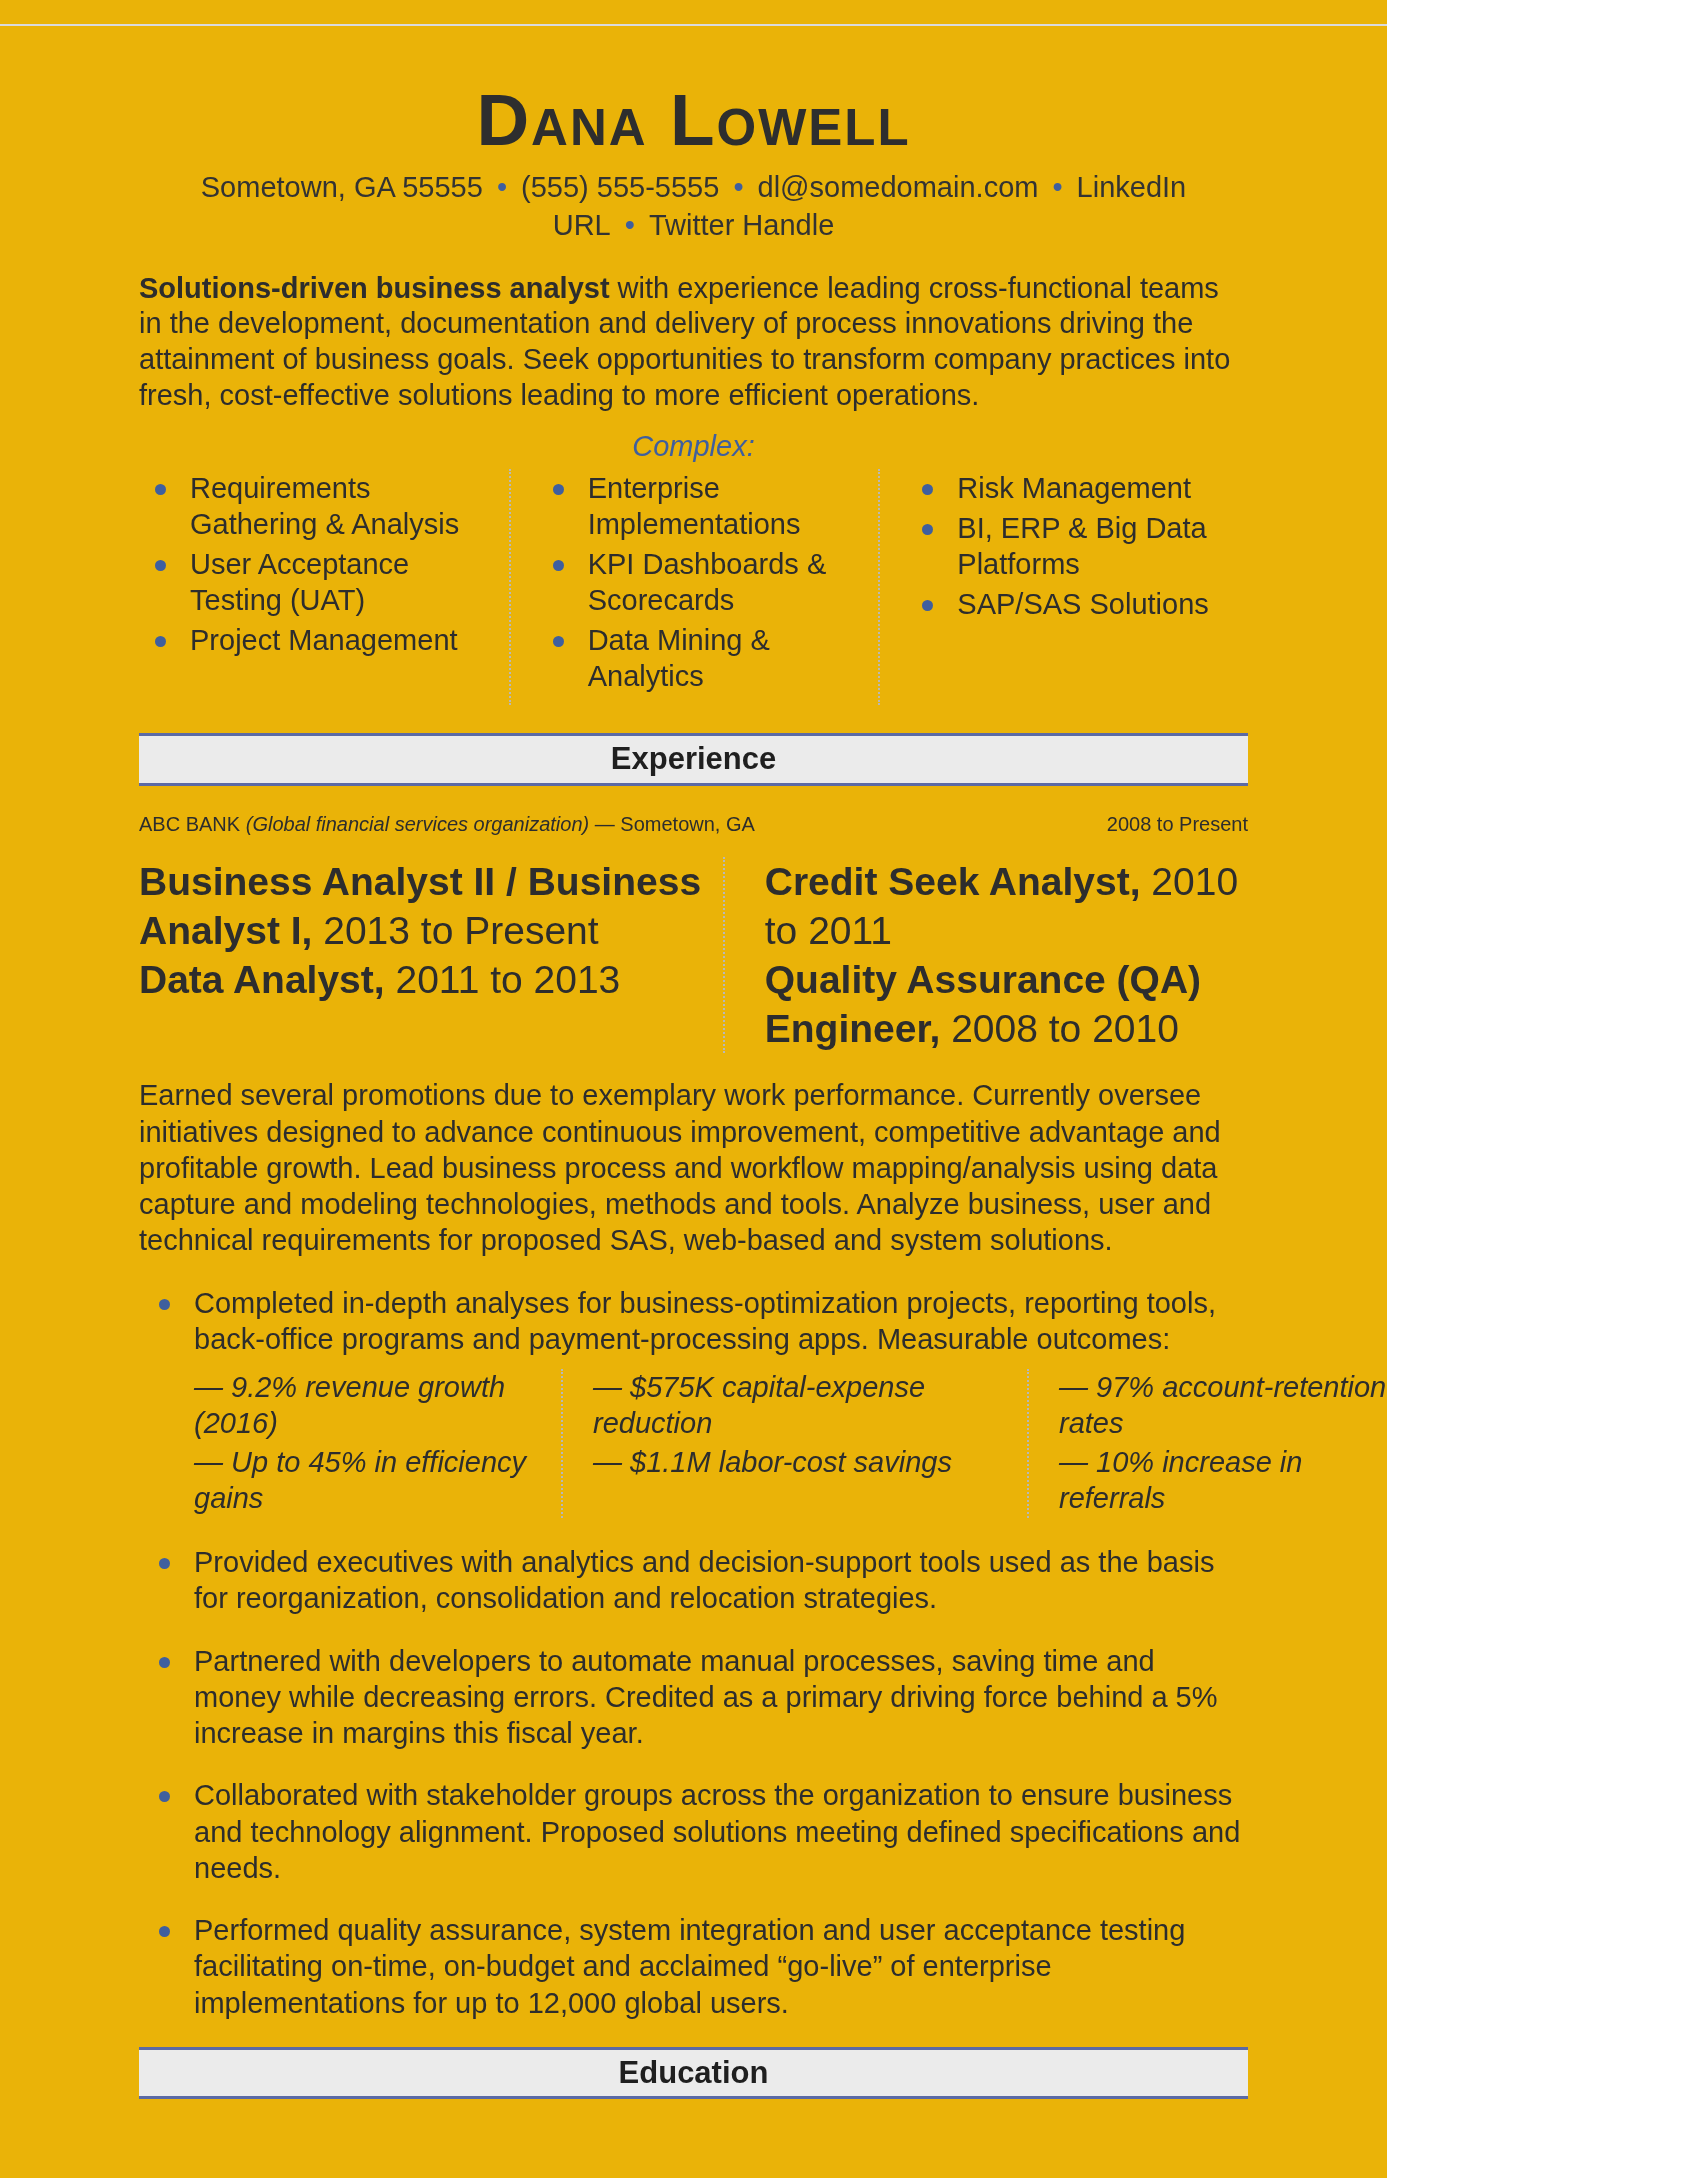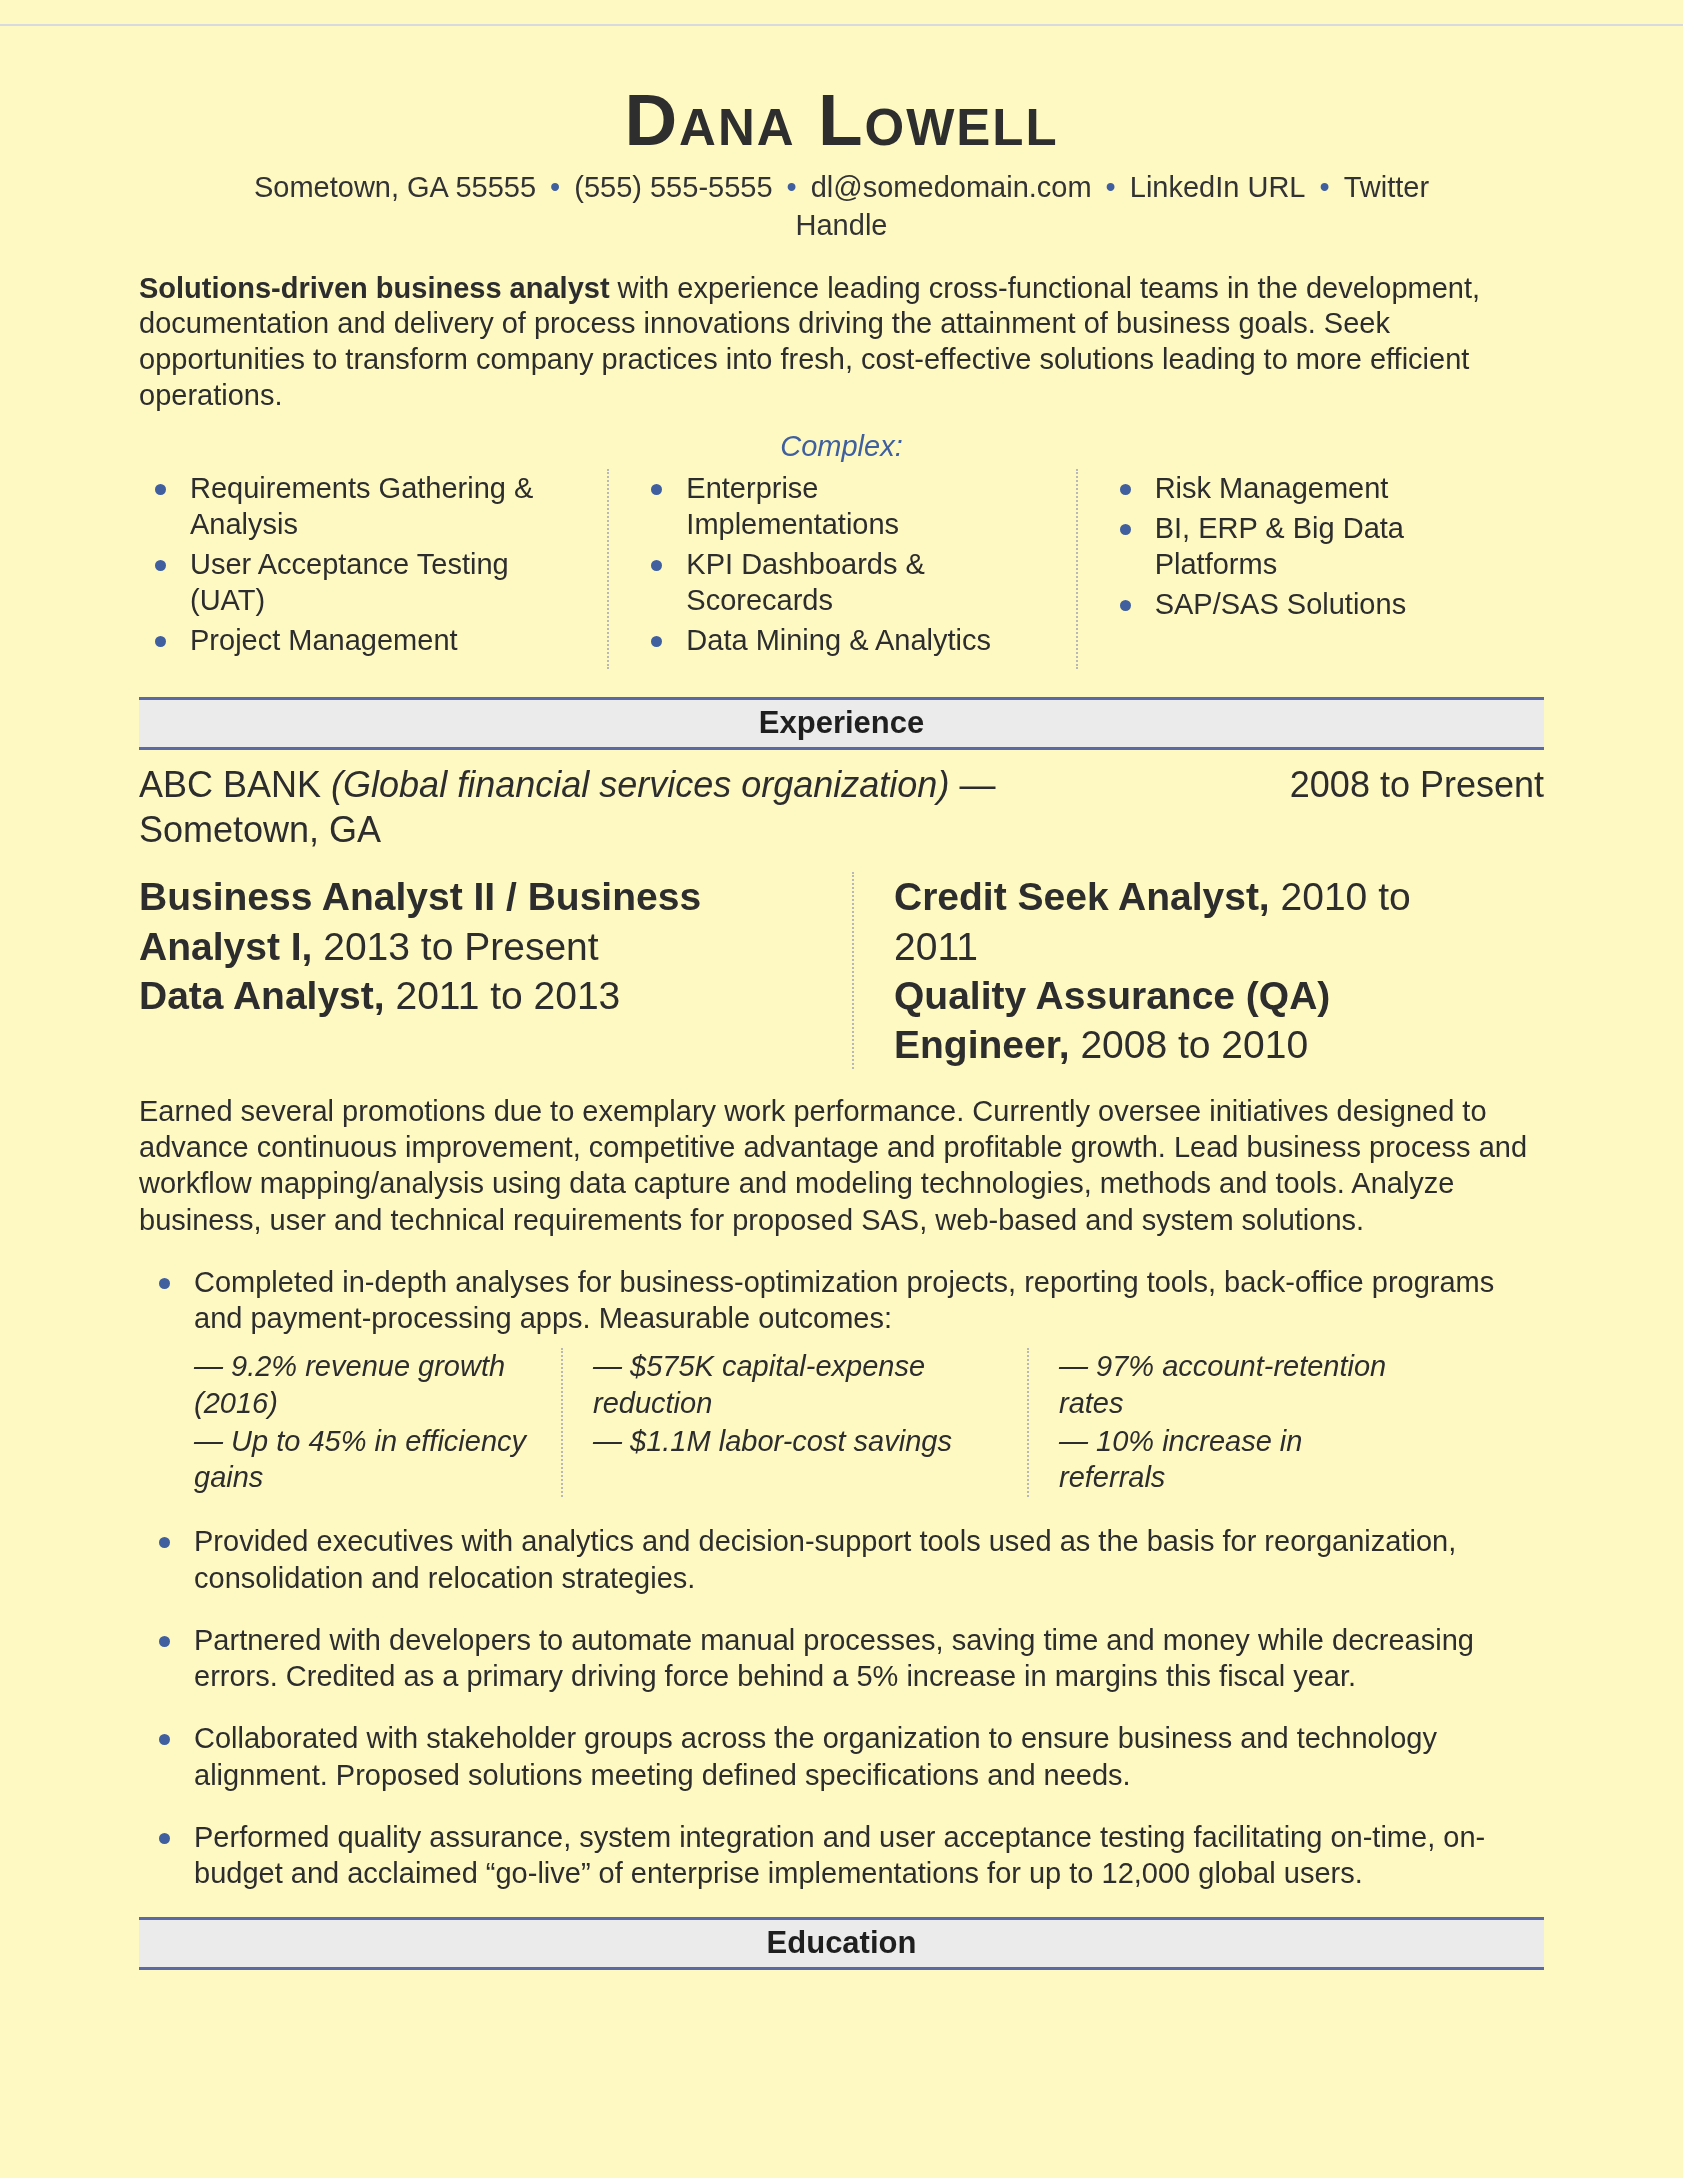--- a/index.html
+++ b/index.html
@@ -2,21 +2,21 @@
 <html style="--accent: #3f5f9e; --rule: #5b6aa5; --barBg: #ebebeb; --bannerBg: #ededee; --text: #2d2d2d; --dotted: #b8b8b8;"><head>
 <meta charset="utf-8">
 <style>
   * { margin:0; padding:0; box-sizing:border-box; }
   html, body { background:#ffffff; }
   body {
     font-family:"Liberation Sans","DejaVu Sans",sans-serif;
     color:var(--text,#2d2d2d);
     width:1683px; height:2178px;
   }
-  .page { position:relative; width:1683px; height:2178px; overflow:hidden; background:#fef9c3; }
+  .page { position:relative; width:1387px; height:2178px; overflow:hidden; background:#eab308; }
   .top-rule { position:absolute; top:24px; left:0; width:100%; border-top:2px solid #d9dade; }
   .content { padding:83px 139px 0 139px; }
 
   .name {
     text-align:center; font-variant:small-caps; font-weight:bold;
     font-size:73px; line-height:1.0; letter-spacing:2px; color:#2e2e2e;
   }
 
   .contact {
     max-width:1218px; margin:12px auto 0; text-align:center;
@@ -57,22 +57,22 @@
 
   .section-bar {
     margin-top:28px; background:var(--barBg,#ebebeb);
     border-top:3px solid var(--rule,#5b6aa5); border-bottom:3px solid var(--rule,#5b6aa5);
     text-align:center; font-weight:bold; font-size:31px; color:#1f1f1f;
     padding:5px 0; line-height:1.18;
   }
   .section-bar.education { margin-top:10px; }
 
   .company-row {
-    margin-top:12px; display:flex; justify-content:space-between; align-items:flex-start;
-    font-size:36px; line-height:1.26;
+    margin-top:26px; display:flex; justify-content:space-between; align-items:flex-start;
+    font-size:20px; line-height:1.26;
   }
   .company-left { max-width:859px; }
   .company-desc { font-style:italic; }
   .company-dates { white-space:nowrap; }
 
   .roles-row { margin-top:20px; display:flex; font-size:39px; line-height:1.26; }
   .roles-left { width:713px; padding-right:20px; }
   .roles-right { width:636px; border-left:2px dotted var(--dotted,#b8b8b8); padding-left:40px; }
   .role-title { font-weight:bold; }
 

